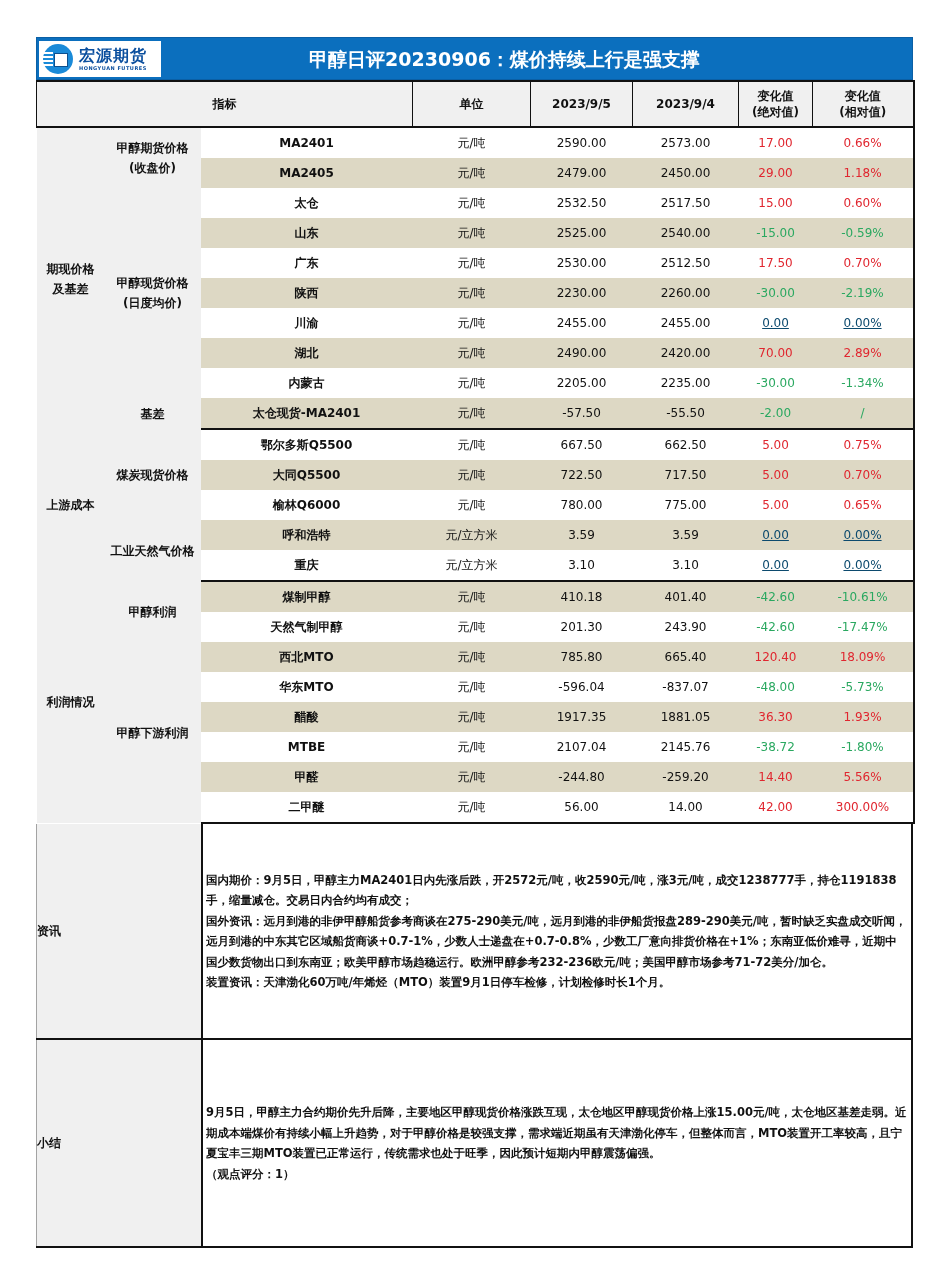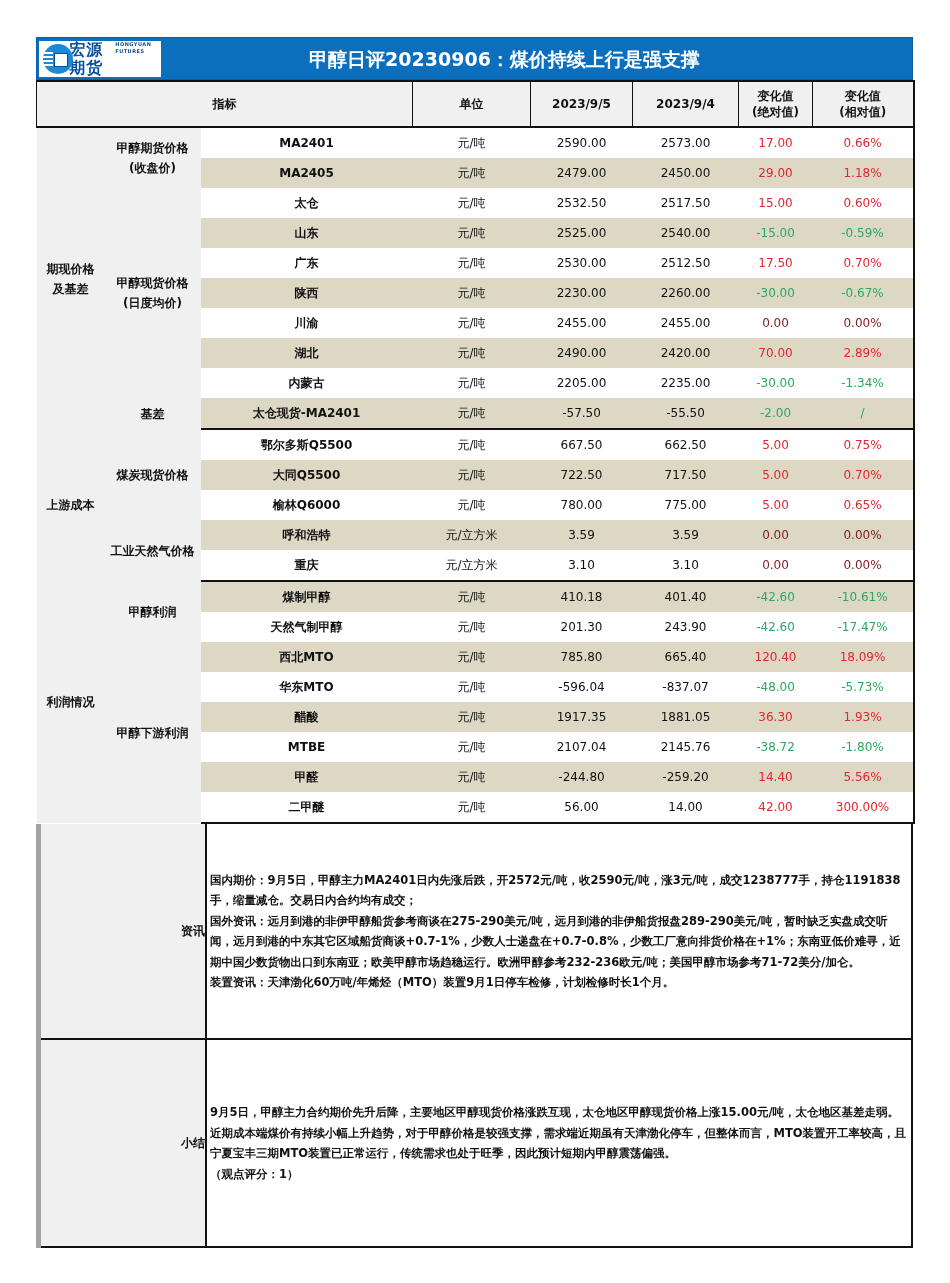--- a/index.html
+++ b/index.html
@@ -4,44 +4,44 @@
 <style>
   html, body { margin:0; padding:0; background:#ffffff; }
   body { width:950px; height:1283px; position:relative; font-family:"DejaVu Sans","Liberation Sans",sans-serif; color:#111; }
   #sheet { position:absolute; left:36px; top:37px; width:877px; }
   .titlebar { height:43px; background:#0b6fbe; position:relative; border:1px solid #0a5fa5; box-sizing:border-box; }
   .logo { position:absolute; left:2px; top:3px; width:122px; height:36px; background:#fff; display:flex; align-items:center; }
   .logo-mark { width:30px; height:30px; margin-left:4px; position:relative; }
   .logo-mark .ring { position:absolute; left:0; top:0; width:30px; height:30px; border-radius:50%; background:#1a8ad8; }
   .logo-mark .sq { position:absolute; left:11px; top:9px; width:12px; height:12px; background:#fff; border:1px solid #0b4f8f; }
   .logo-mark .stripe { position:absolute; left:0; height:2px; width:10px; background:#fff; }
-  .logo-text { margin-left:6px; display:flex; }
+  .logo-text { margin-left:6px; display:flex; flex-direction:column; }
   .logo-cn { font-size:16px; font-weight:bold; color:#0b4f9e; letter-spacing:1px; line-height:18px; }
   .logo-en { font-size:5px; font-weight:bold; color:#0b4f9e; letter-spacing:0.5px; line-height:7px; }
   .title { position:absolute; left:0; right:0; top:0; height:48px; line-height:43px; text-align:center; color:#fff; font-size:19px; font-weight:bold; padding-left:60px; box-sizing:border-box; }
 
   table.grid { border-collapse:collapse; width:877px; table-layout:fixed; }
   table.grid td { border:0; padding:0; height:30px; font-size:12px; text-align:center; vertical-align:middle; white-space:nowrap; overflow:hidden; }
   .hdr td { background:#f0f0f0; font-weight:bold; height:44px !important; border-top:2px solid #111 !important; border-bottom:2px solid #111 !important; border-right:1px solid #111 !important; line-height:16px; }
   .hdr td:first-child { border-left:1px solid #111 !important; }
   .hdr td:last-child { border-right:2px solid #111 !important; }
   .grp { background:#f0f0f0; font-weight:bold; border-left:1px solid #111; border-right:2px solid #111; border-bottom:2px solid #111; white-space:normal !important; line-height:20px; }
   .sub { background:#f0f0f0; font-weight:bold; border-right:1px solid #111; border-bottom:2px solid #111; white-space:normal !important; line-height:20px; }
   .ind { font-weight:bold; }
   tr.shade td.c { background:#ddd8c4; }
   tr td.c { background:#ffffff; }
   tr td.last { border-right:2px solid #111; }
   .pos { color:#e0262f; }
   .neg { color:#2aa860;margin-top:12px; }
-  .zero { color:#7f1d1d; }
+  .zero { color:#0c4a6e;text-decoration:underline; }
   .sec-end td.c { border-bottom:2px solid #111; }
 
   .notes { border-collapse:collapse; width:877px; table-layout:fixed; }
   .notes td { padding:0; }
-  .notes .lab { width:164px; background:#f0f0f0; font-weight:bold; font-size:12px; text-align:right; vertical-align:middle; border-left:5px solid #a3a3a3; border-right:2px solid #111; border-bottom:2px solid #111; }
+  .notes .lab { width:164px; background:#f0f0f0; font-weight:bold; font-size:12px; text-align:left; vertical-align:middle; border-left:1px solid #a3a3a3; border-right:2px solid #111; border-bottom:2px solid #111; }
   .notes .txt { background:#fff; font-size:11.5px; font-weight:bold; line-height:20.5px; vertical-align:middle; padding:0 4px 0 3px; border-right:2px solid #111; border-bottom:2px solid #111; text-align:left;margin-left:13px; }
   .notes .txt p { margin:0; }
 </style>
 </head>
 <body>
 
 <div id="sheet">
   <div class="titlebar">
     <div class="logo">
       <div class="logo-mark">
@@ -124,21 +124,21 @@
           <td class="c ">2512.50</td>
           <td class="c pos">17.50</td>
           <td class="c pos last">0.70%</td>
         </tr>
         <tr class="shade">
           <td class="c ind">陕西</td>
           <td class="c ">元/吨</td>
           <td class="c ">2230.00</td>
           <td class="c ">2260.00</td>
           <td class="c neg">-30.00</td>
-          <td class="c neg last">-0.67%</td>
+          <td class="c neg last">-2.19%</td>
         </tr>
         <tr>
           <td class="c ind">川渝</td>
           <td class="c ">元/吨</td>
           <td class="c ">2455.00</td>
           <td class="c ">2455.00</td>
           <td class="c zero">0.00</td>
           <td class="c zero last">0.00%</td>
         </tr>
         <tr class="shade">

